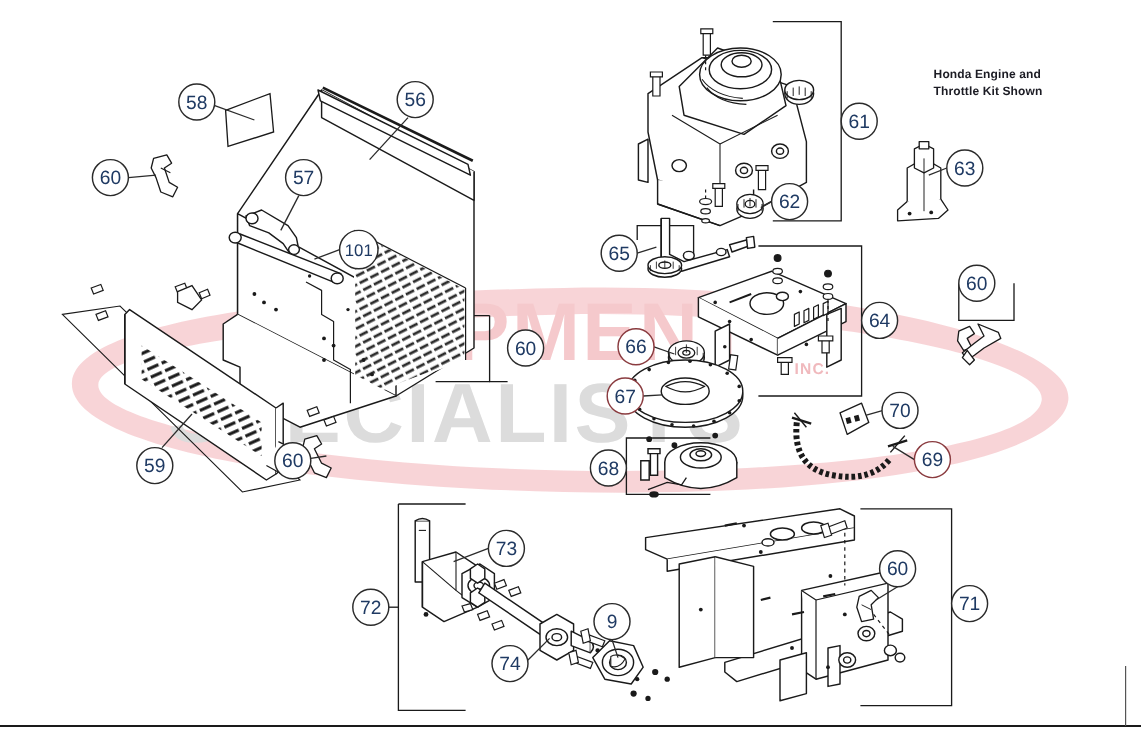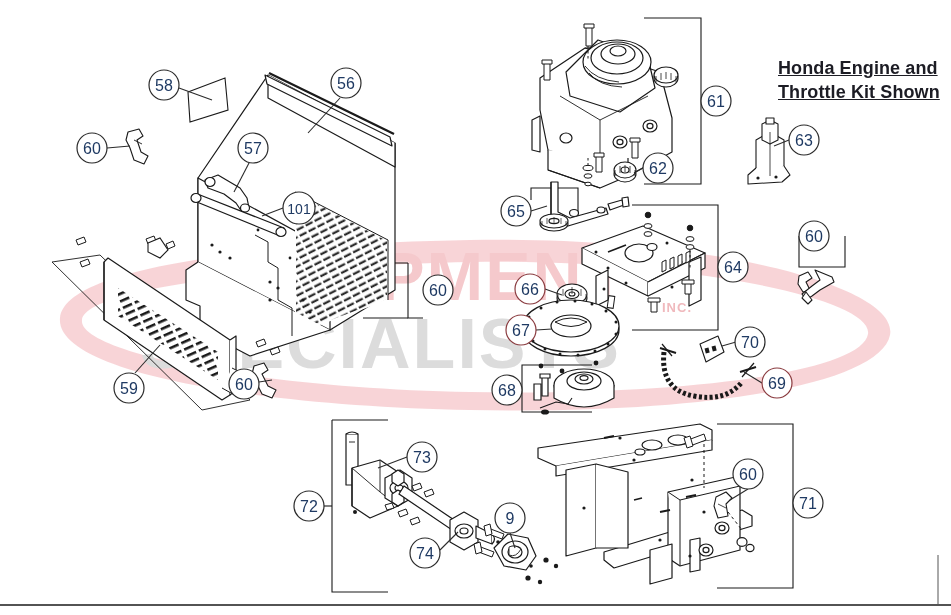--- a/index.html
+++ b/index.html
@@ -19,27 +19,26 @@
   }
   #diagram-svg {
     position: absolute;
     top: 0; left: 0;
     width: 951px;
     height: 615px;
   }
   .note-text {
     position: absolute;
     font-family: "Liberation Sans", sans-serif;
-    font-size: 18px;
+    font-size: 10px;
     font-weight: bold;
     color: #1c1c24;
     line-height: 1.35;
     letter-spacing: 0.1px;
     white-space: pre-line;
-    text-decoration: underline;
   }
 </style>
 </head>
 <body>
 
 <div id="page">
 
   <svg id="diagram-svg" viewBox="0 0 951 615">
     <defs>
       <clipPath id="pageClip">

